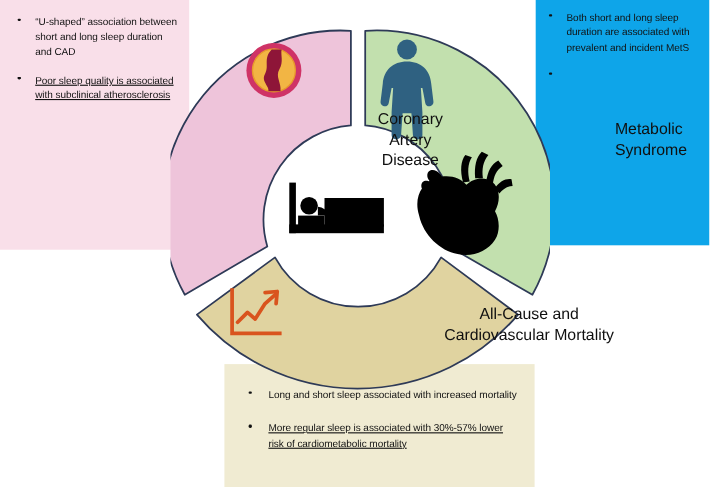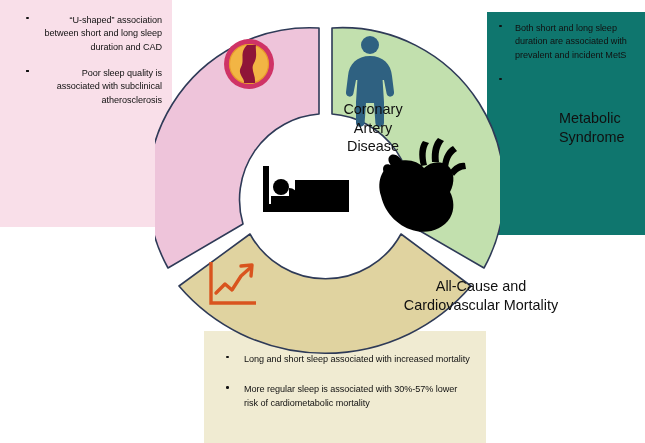--- a/index.html
+++ b/index.html
@@ -18,29 +18,27 @@
 
   
   .panel {
     position: absolute;
     box-sizing: border-box;
   }
   #panel-cad {
     left: 0; top: 0;
     width: 172px; height: 227px;
     background: #f9dfe9;
-    padding: 14px 10px 10px 22px;
-    text-align: right;
+    padding: 14px 10px 10px 12px;
   }
   #panel-mets {
     left: 487px; top: 0;
     width: 158px; height: 223px;
-    background: #0f766e;
+    background: #0ea5e9;
     padding: 10px 8px 10px 8px;
-    margin-top: 12px;
   }
   #panel-mortality {
     left: 184px; top: 331px;
     width: 282px; height: 112px;
     background: #f0ebd2;
     padding: 22px 14px 10px 18px;
     margin-left: 20px;
   }
 
   .bullet-list {
@@ -49,21 +47,21 @@
     padding: 0;
   }
   .bullet {
     position: relative;
     padding-left: 20px;
     margin-bottom: 13px;
     font-size: 9.1px;
     line-height: 1.47;
     letter-spacing: -0.05px;
   }
-  .bullet:last-child { margin-bottom: 0; }
+  .bullet:last-child { margin-bottom: 0; text-decoration: underline; }
   .bullet .dot {
     position: absolute;
     left: 4px;
     top: 0.30em;
     width: 2.6px;
     height: 2.6px;
     border-radius: 50%;
     background: #111111;
   }
   #panel-mortality .bullet {

